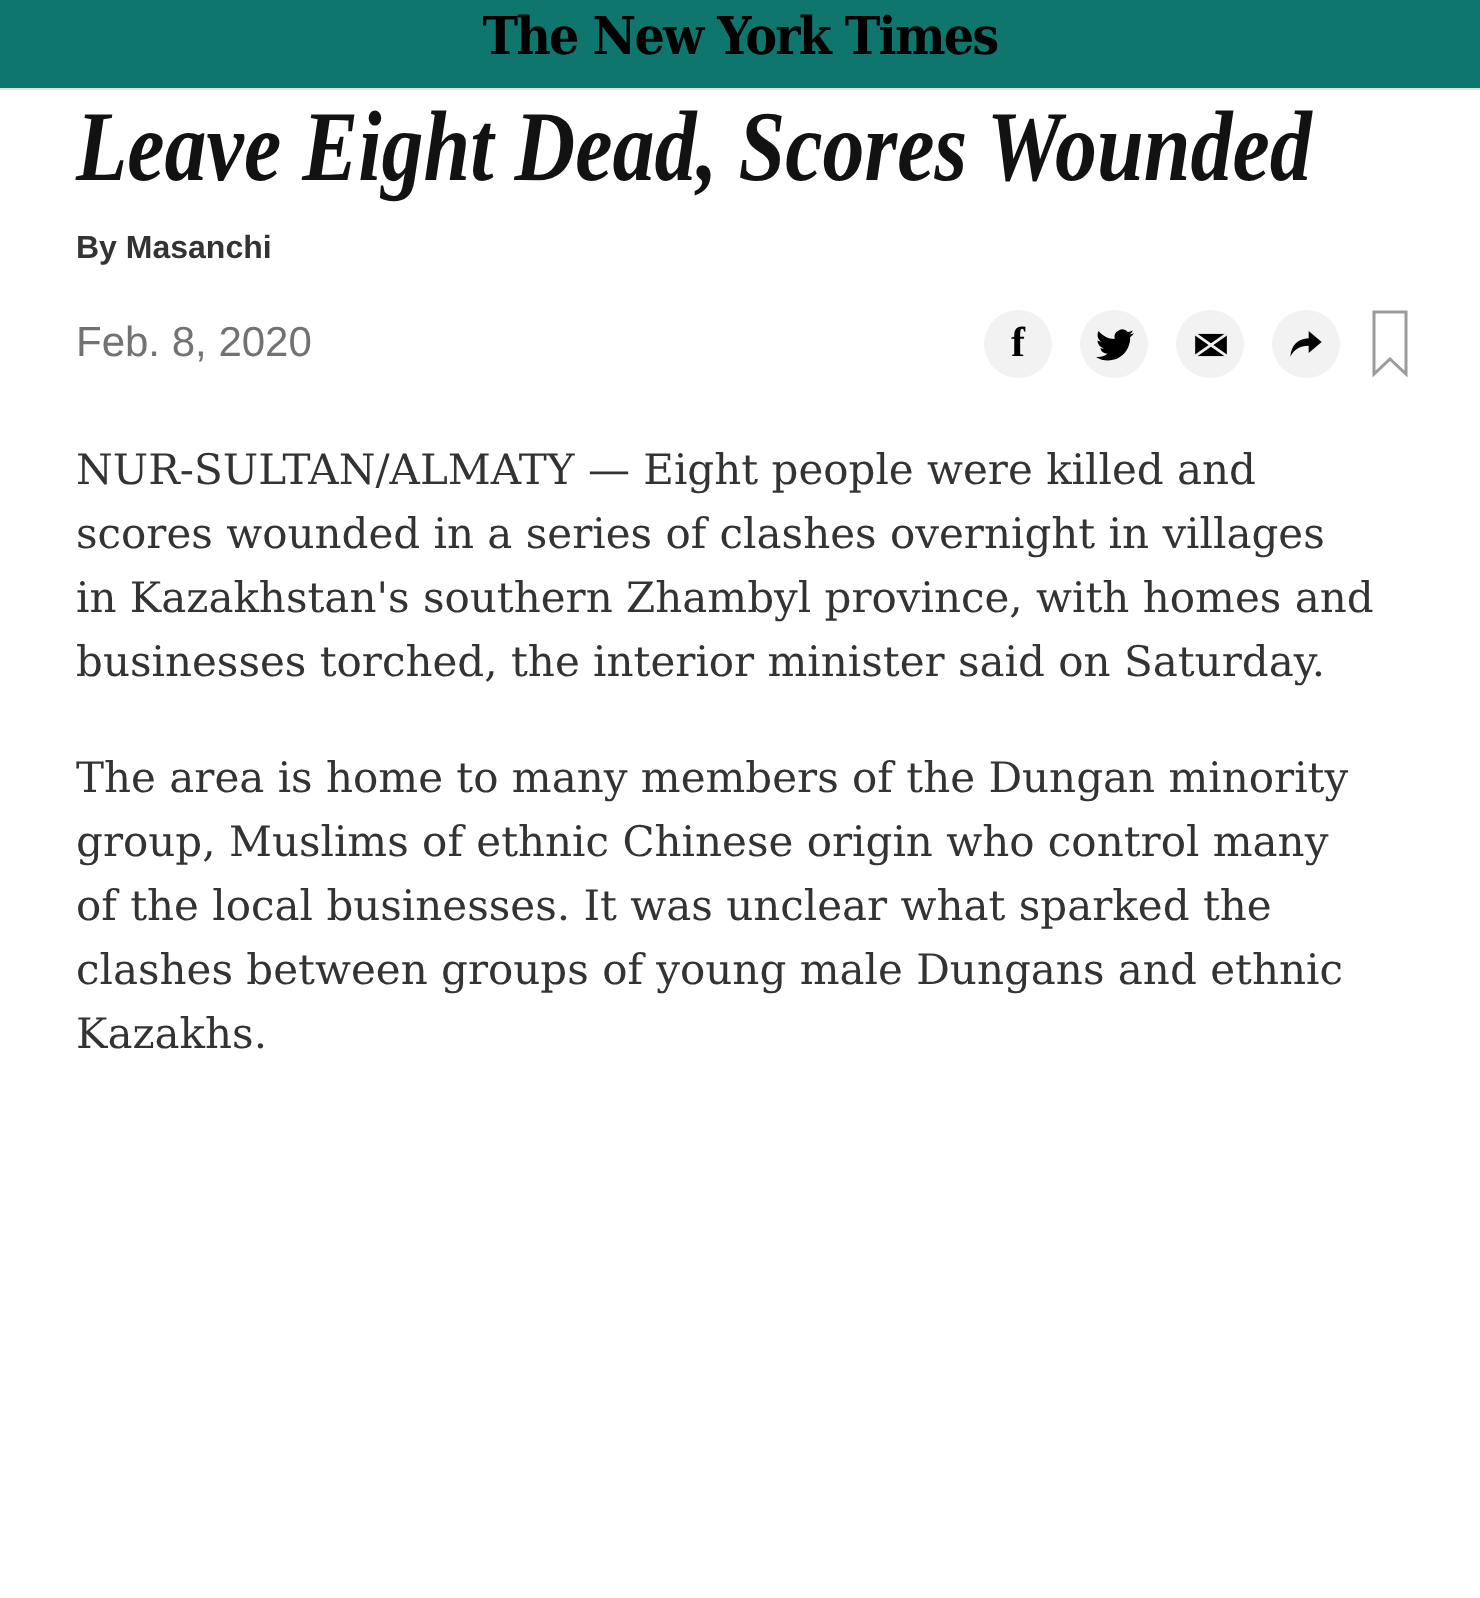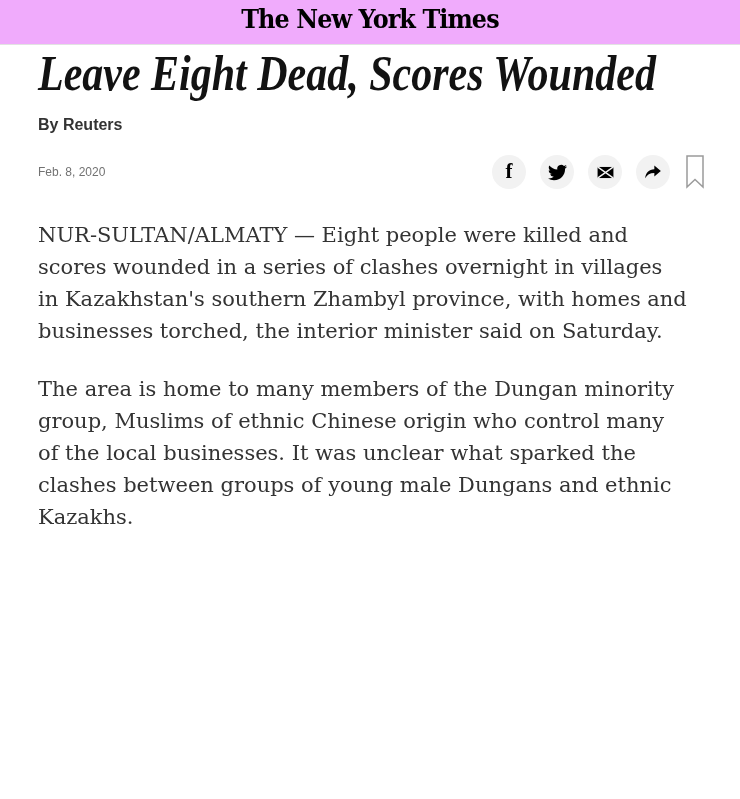--- a/index.html
+++ b/index.html
@@ -15,21 +15,21 @@
     overflow: hidden;
     font-family: "Liberation Sans", sans-serif;
   }
   
   .masthead {
     height: 44px;
     border-bottom: 1px solid #e2e2e2;
     display: flex;
     align-items: flex-start;
     justify-content: center;
-    background: #f0abfc;
+    background: #0f766e;
   }
   .masthead-logo {
     margin-top: 4px;
     font-family: "DejaVu Serif", serif;
     font-weight: 700;
     font-size: 26px;
     letter-spacing: -1px;
     color: #000;
     transform: scaleX(0.92);
     transform-origin: center top;
@@ -60,21 +60,21 @@
     color: #333333;
   }
   .meta-row {
     margin-top: 20px;
     display: flex;
     justify-content: space-between;
     align-items: center;
     height: 36px;
   }
   .date {
-    font-size: 12px;
+    font-size: 21px;
     color: #727272;
   }
   .share-tools {
     display: flex;
     align-items: center;
     gap: 14px;
   }
   .icon-circle {
     width: 34px;
     height: 34px;
@@ -122,21 +122,21 @@
 <div class="page">
 
   <header class="masthead">
     <div class="masthead-logo">The New York Times</div>
   </header>
 
   <main class="content">
 
     <h1 class="headline">Leave Eight Dead, Scores Wounded</h1>
 
-    <div class="byline">By Reuters</div>
+    <div class="byline">By Masanchi</div>
 
     <div class="meta-row">
       <span class="date">Feb. 8, 2020</span>
 
       <div class="share-tools">
 
         <button class="icon-circle">
           <span class="fb-glyph">f</span>
         </button>
 

